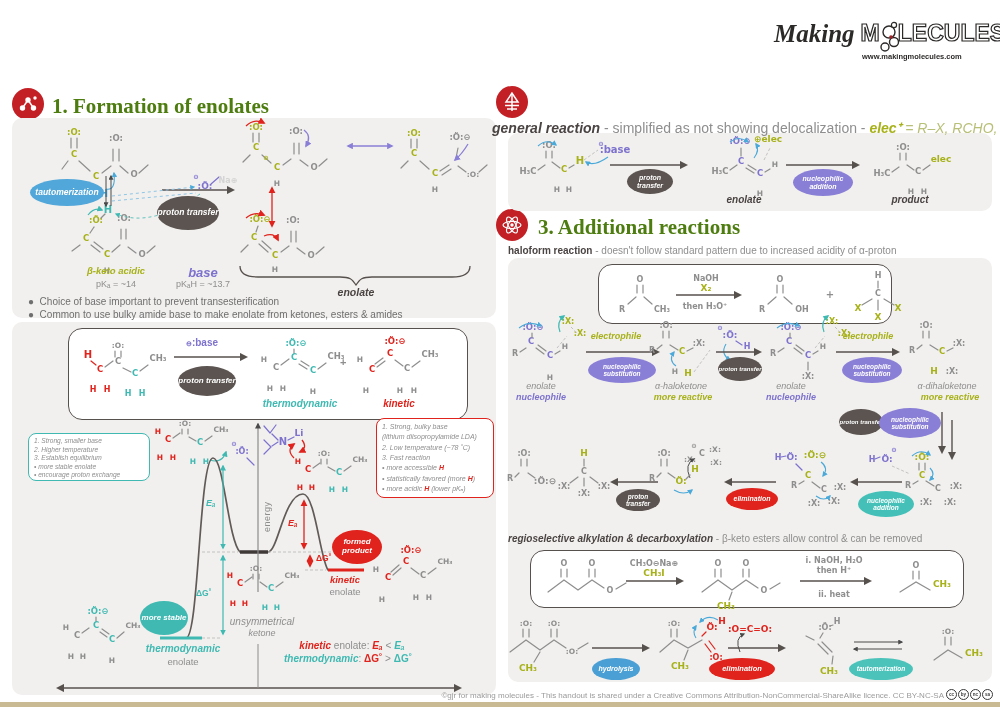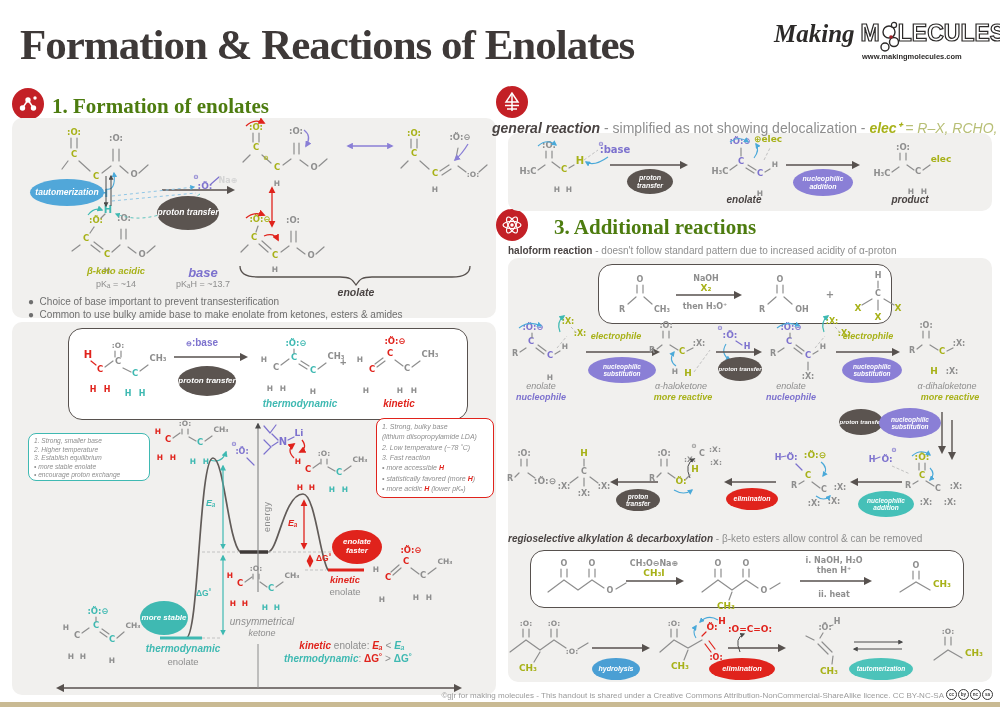--- a/index.html
+++ b/index.html
@@ -29,21 +29,20 @@
 .dshB{stroke:#8fc6e6;stroke-width:1;stroke-dasharray:3,3;fill:none}
 .dshT{stroke:#5fc4bd;stroke-width:1;stroke-dasharray:3,3;fill:none}
 .dshG{stroke:#c2c2c2;stroke-width:1;stroke-dasharray:3,2;fill:none}
 .tanbar{position:absolute;left:0;top:702px;width:1000px;height:5px;background:#c9ba93}
 </style>
 </head>
 <body>
 
 <div class="page">
 
-  <div class="lbl" style="left:20px;top:20px;font-family:'Liberation Serif',serif;font-weight:bold;font-size:43px;color:#3e3938;letter-spacing:-1px">Formation &amp; Reactions of Enolates</div>
   <div style="position:absolute;left:774px;top:20px;display:flex;align-items:flex-start">
     <span style="font-family:'Liberation Serif',serif;font-style:italic;font-weight:bold;font-size:25px;color:#2c2a29">Making</span>
     <span style="font-family:'Liberation Sans',sans-serif;font-weight:bold;font-size:23px;color:#fff;-webkit-text-stroke:1.2px #2c2a29;margin-left:6px">M</span>
     <svg width="22" height="34" style="margin:0 -2px">
       <circle cx="11" cy="12" r="6" fill="#fff" stroke="#2c2a29" stroke-width="1.4"></circle>
       <circle cx="16" cy="22" r="4.5" fill="#fff" stroke="#2c2a29" stroke-width="1.4"></circle>
       <circle cx="7" cy="27" r="4" fill="#fff" stroke="#2c2a29" stroke-width="1.4"></circle>
       <circle cx="16" cy="5" r="2.6" fill="#fff" stroke="#2c2a29" stroke-width="1.2"></circle>
       <circle cx="13" cy="17" r="1.8" fill="#a32026"></circle>
     </svg>
@@ -75,21 +74,21 @@
   <div class="icon" style="left:496px;top:209px">
     <svg width="22" height="22">
         <g fill="none" stroke="#fff" stroke-width="1.2">
           <ellipse cx="11" cy="11" rx="9" ry="3.6"></ellipse>
           <ellipse cx="11" cy="11" rx="9" ry="3.6" transform="rotate(60 11 11)"></ellipse>
           <ellipse cx="11" cy="11" rx="9" ry="3.6" transform="rotate(120 11 11)"></ellipse>
         </g>
         <circle cx="11" cy="11" r="1.7" fill="#fff"></circle>
       </svg>
   </div>
-  <div class="secHead" style="left:554px;top:215px">3. Additional reactions</div>
+  <div class="secHead" style="left:538px;top:215px">3. Additional reactions</div>
 
   <div class="panel" style="left:12px;top:118px;width:484px;height:200px"></div>
   <div class="panel" style="left:12px;top:322px;width:484px;height:373px"></div>
   <div class="panel" style="left:508px;top:133px;width:484px;height:78px"></div>
   <div class="panel" style="left:508px;top:258px;width:484px;height:424px"></div>
 
   <div class="wbox" style="left:68px;top:328px;width:400px;height:92px"></div>
   <div class="wbox" style="left:598px;top:264px;width:294px;height:60px"></div>
   <div class="wbox" style="left:530px;top:550px;width:434px;height:58px"></div>
 
@@ -780,21 +779,21 @@
   <div class="lbl ctr" style="left:399px;top:398px;color:#e0231c;font-weight:bold;font-style:italic;font-size:10px">kinetic</div>
   <div class="lbl" style="left:340px;top:356px;font-size:11px;color:#8e8e8e;font-weight:bold">+</div>
 
   <div class="lbl" style="left:262px;top:532px;transform:rotate(-90deg);transform-origin:0 0;font-size:9px;color:#8c8c8c;letter-spacing:.5px">energy</div>
   <div class="lbl" style="left:206px;top:498px;color:#3fb9b2;font-style:italic;font-weight:bold;font-size:9px">Eₐ</div>
   <div class="lbl" style="left:196px;top:588px;color:#3fb9b2;font-weight:bold;font-size:8.5px">ΔG˚</div>
   <div class="lbl" style="left:288px;top:518px;color:#e0231c;font-style:italic;font-weight:bold;font-size:9px">Eₐ</div>
   <div class="lbl" style="left:316px;top:553px;color:#e0231c;font-weight:bold;font-size:8.5px">ΔG˚</div>
 
   <div class="oval" style="left:332px;top:530px;width:50px;height:34px;background:#e0231c;font-size:8px">
-      <span>enolate faster</span>
+      <span>formed product</span>
     </div>
   <div class="oval" style="left:140px;top:601px;width:48px;height:34px;background:#3fb9b2;font-size:8px">
       <span>more stable</span>
     </div>
 
   <div class="lbl ctr" style="left:345px;top:574px;color:#e0231c;font-weight:bold;font-style:italic;font-size:9.5px">kinetic</div>
   <div class="lbl ctr" style="left:345px;top:586px;color:#8e8e8e;font-size:9.5px">enolate</div>
   <div class="lbl ctr" style="left:183px;top:643px;color:#3fb9b2;font-weight:bold;font-style:italic;font-size:10px">thermodynamic</div>
   <div class="lbl ctr" style="left:183px;top:656px;color:#8e8e8e;font-size:9.5px">enolate</div>
   <div class="lbl ctr" style="left:262px;top:616px;color:#8e8e8e;font-style:italic;font-size:10px">unsymmetrical</div>

